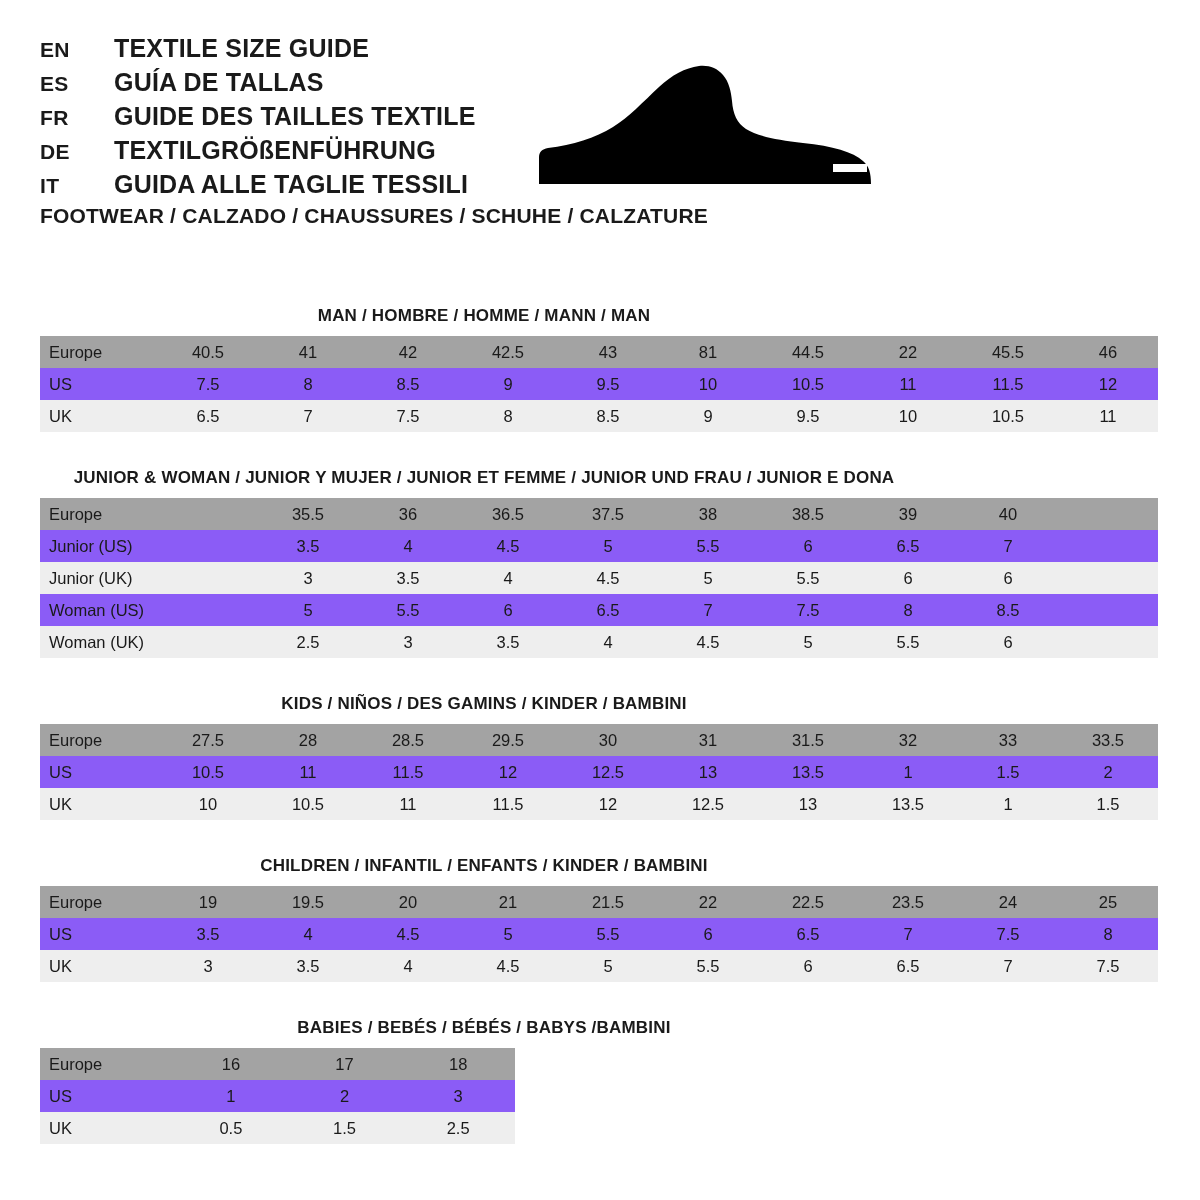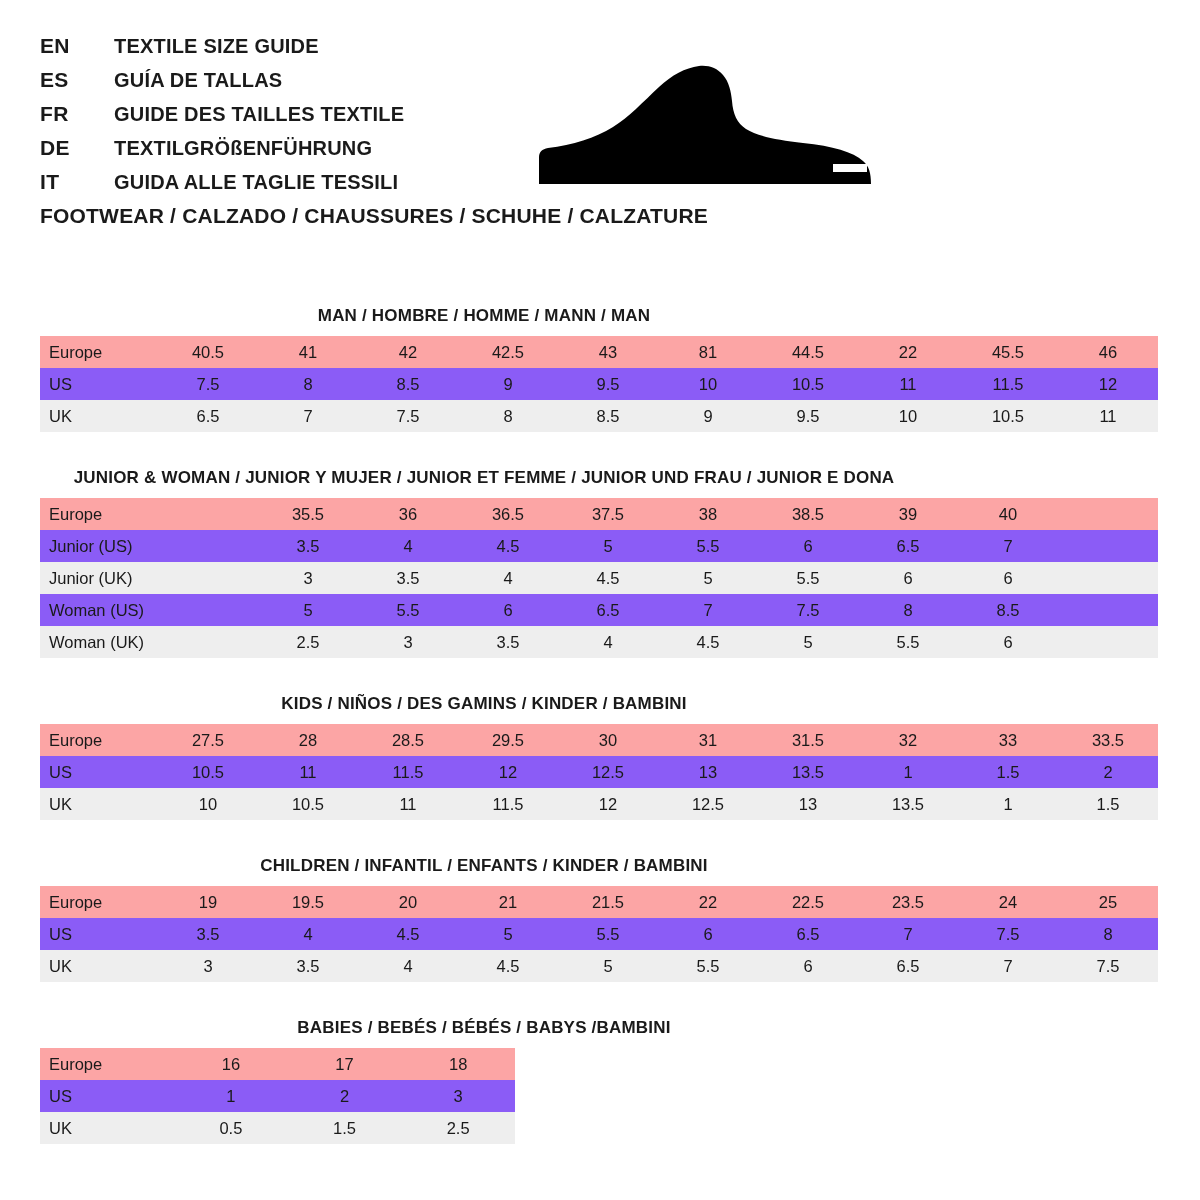--- a/index.html
+++ b/index.html
@@ -37,21 +37,21 @@
     align-items: baseline;
     height: 34px;
   }
   .lang-code {
     width: 74px;
     font-size: 21px;
     font-weight: bold;
     letter-spacing: 0.3px;
   }
   .lang-title {
-    font-size: 20px;
+    font-size: 25px;
     font-weight: bold;
     letter-spacing: 0.2px;
   }
 
   .shoe-icon {
     margin-right: 55px;
     margin-top: 30px;
   }
 
   .section-title-main {
@@ -86,21 +86,21 @@
     text-align: center;
     vertical-align: middle;
     padding: 0;
     border: none;
   }
   td.label {
     text-align: left;
     padding-left: 9px;
   }
   tr.head td {
-    background: #fca5a5;
+    background: #a3a3a3;
   }
   tr.odd td {
     background: #8b5cf6;
   }
   tr.even td {
     background: #eeeeee;
   }
 
   
   table.w-full col.c-label { width: 118px; }

